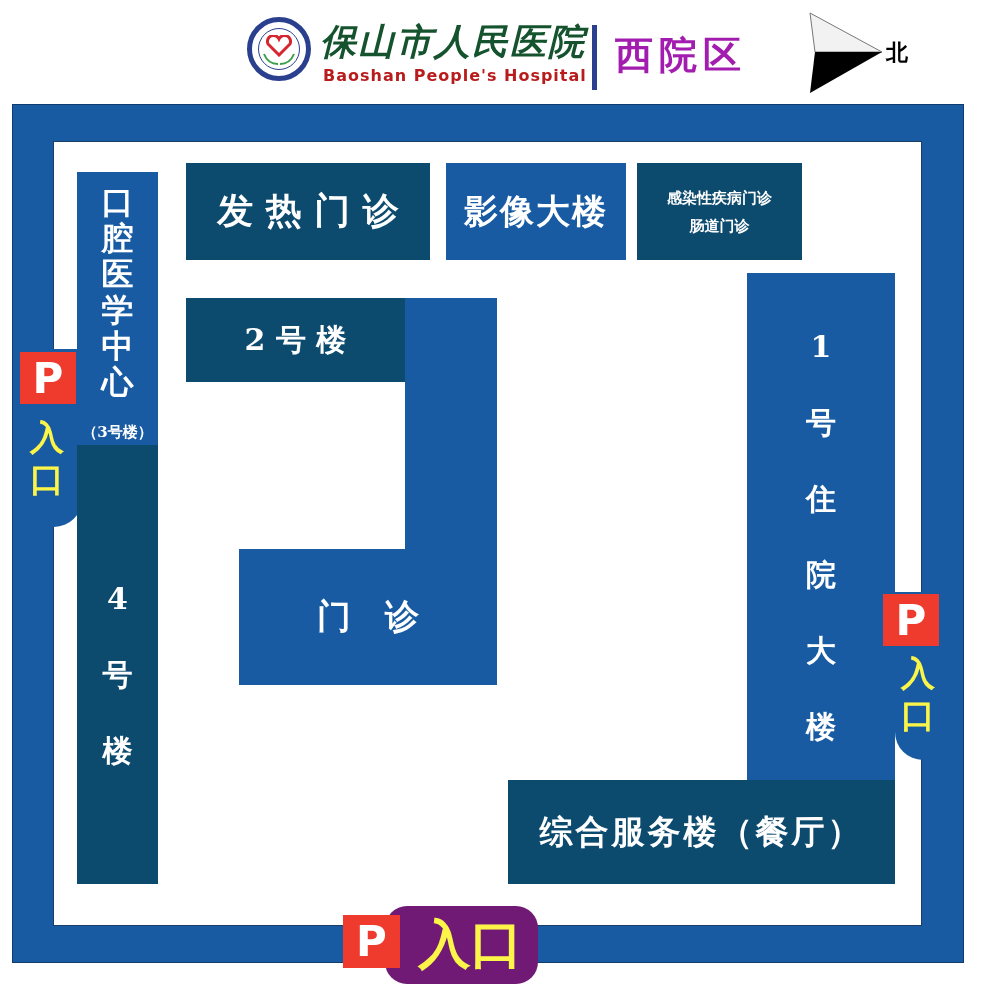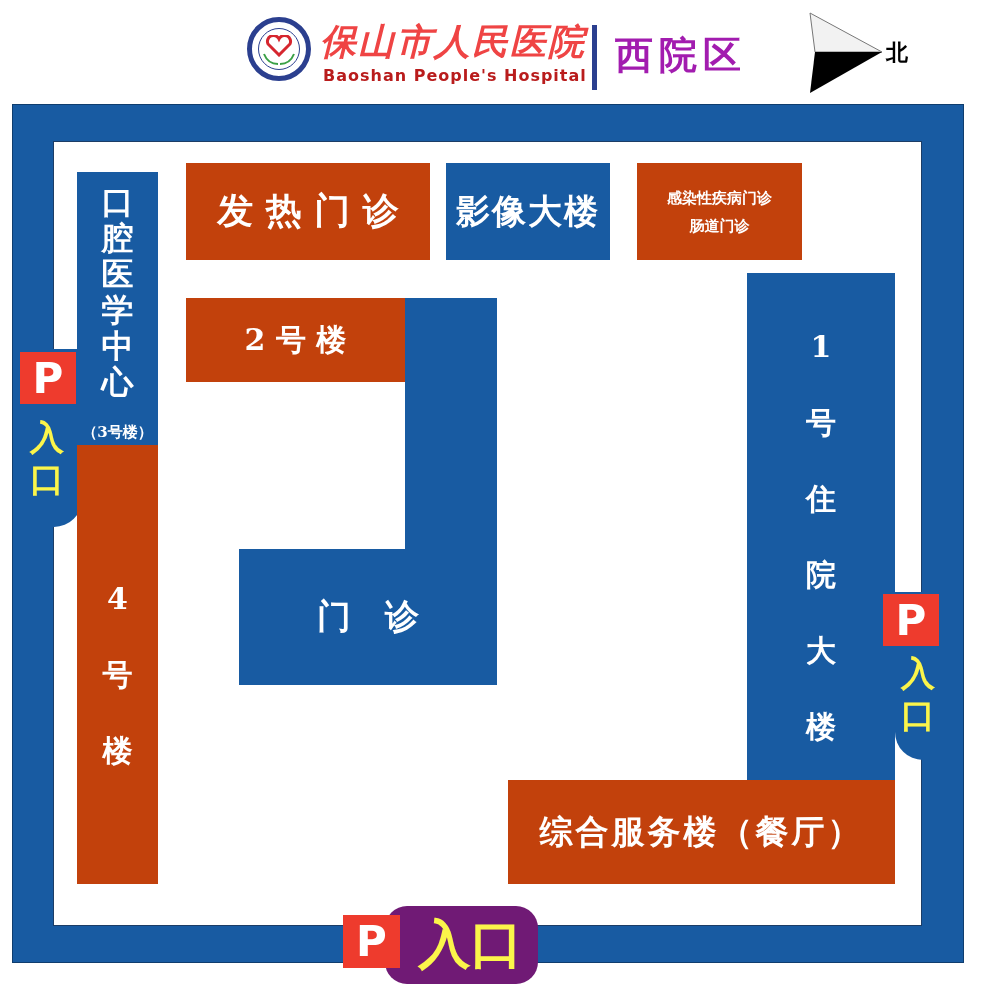--- a/index.html
+++ b/index.html
@@ -1,31 +1,31 @@
 <!DOCTYPE html>
 <html><head>
 <meta charset="utf-8">
 <style>
   html, body { margin:0; padding:0; background:#ffffff; }
   body { width:990px; height:1005px; position:relative; overflow:hidden;
          font-family:"DejaVu Serif","Liberation Serif",serif; }
   .abs { position:absolute; box-sizing:border-box; }
   .dark { background:#185ba2; }
-  .light { background:#c2410c; }
+  .light { background:#0c4a6e; }
   .wtxt { color:#ffffff; font-weight:bold; }
   .center { display:flex; align-items:center; justify-content:center; }
   .vcol { display:flex; flex-direction:column; align-items:center; }
 
   
   .logo { left:247px; top:17px; width:64px; height:64px; border-radius:50%;
           background:#fff; border:5px solid #2b3f8f; box-sizing:border-box; }
   .logo-inner { position:absolute; left:6px; top:6px; right:6px; bottom:6px; border-radius:50%;
           border:1px solid #2b3f8f; }
   .logo-heart { position:absolute; left:13px; top:13px; width:28px; height:22px; }
-  .title-cn { left:320px; top:18px; font-size:36px; color:#ef4444; font-weight:bold;
+  .title-cn { left:320px; top:18px; font-size:36px; color:#14532d; font-weight:bold;
           letter-spacing:2px; font-style:italic; white-space:nowrap; }
   .title-en { left:323px; top:66px; font-size:16px; color:#b91c1c; font-weight:bold;
           font-family:"DejaVu Sans","Liberation Sans",sans-serif; letter-spacing:1px; white-space:nowrap; }
   .vbar { left:592px; top:25px; width:5px; height:65px; background:#2b3f8f; }
   .campus { left:615px; top:30px; font-size:38px; color:#a21caf; font-weight:bold; letter-spacing:6px; white-space:nowrap; }
   .compass { left:808px; top:12px; width:76px; width:76px; height:82px; }
   .north { left:886px; top:38px; font-size:22px; font-weight:bold; color:#000; }
 
   
   .frame { left:12px; top:104px; width:952px; height:859px; background:#185ba2;
@@ -67,21 +67,21 @@
 
 <div class="abs frame"></div>
 <div class="abs inner"></div>
 
 <div class="abs ent-left"></div>
 <div class="abs ent-right"></div>
 
 <div class="abs light center wtxt" style="left:186px;top:163px;width:244px;height:97px;font-size:36px;">
   <span>发 热 门 诊</span>
 </div>
-<div class="abs dark center wtxt" style="left:446px;top:163px;width:164px;height:97px;font-size:34px;letter-spacing:2px;">
+<div class="abs dark center wtxt" style="left:446px;top:163px;width:180px;height:97px;font-size:34px;letter-spacing:2px;">
   <span>影像大楼</span>
 </div>
 <div class="abs light wtxt vcol" style="left:637px;top:163px;width:165px;height:97px;justify-content:center;font-size:15px;line-height:28px;">
   <span>感染性疾病门诊</span>
   <span>肠道门诊</span>
 </div>
 
 <div class="abs light center wtxt" style="left:186px;top:298px;width:219px;height:84px;font-size:30px;">
   <span>2 号 楼</span>
 </div>

